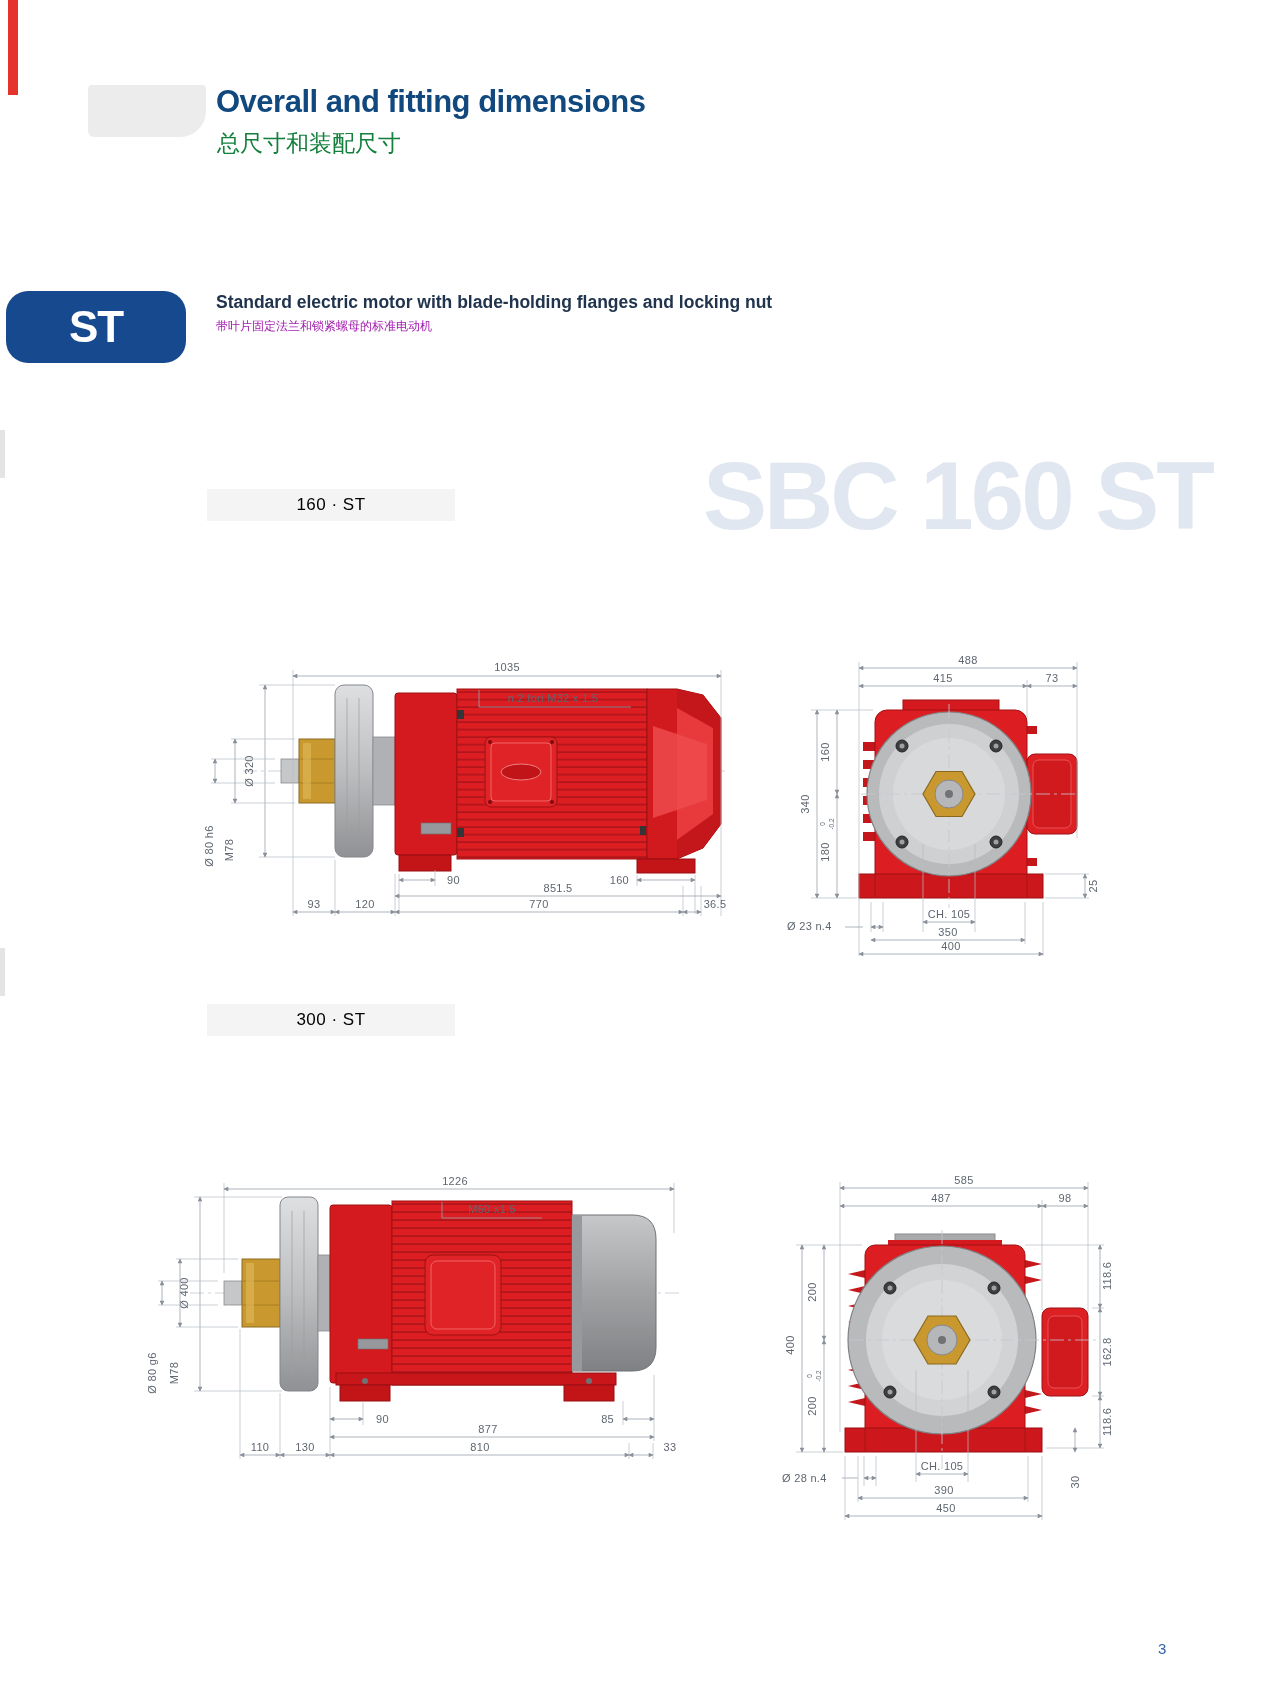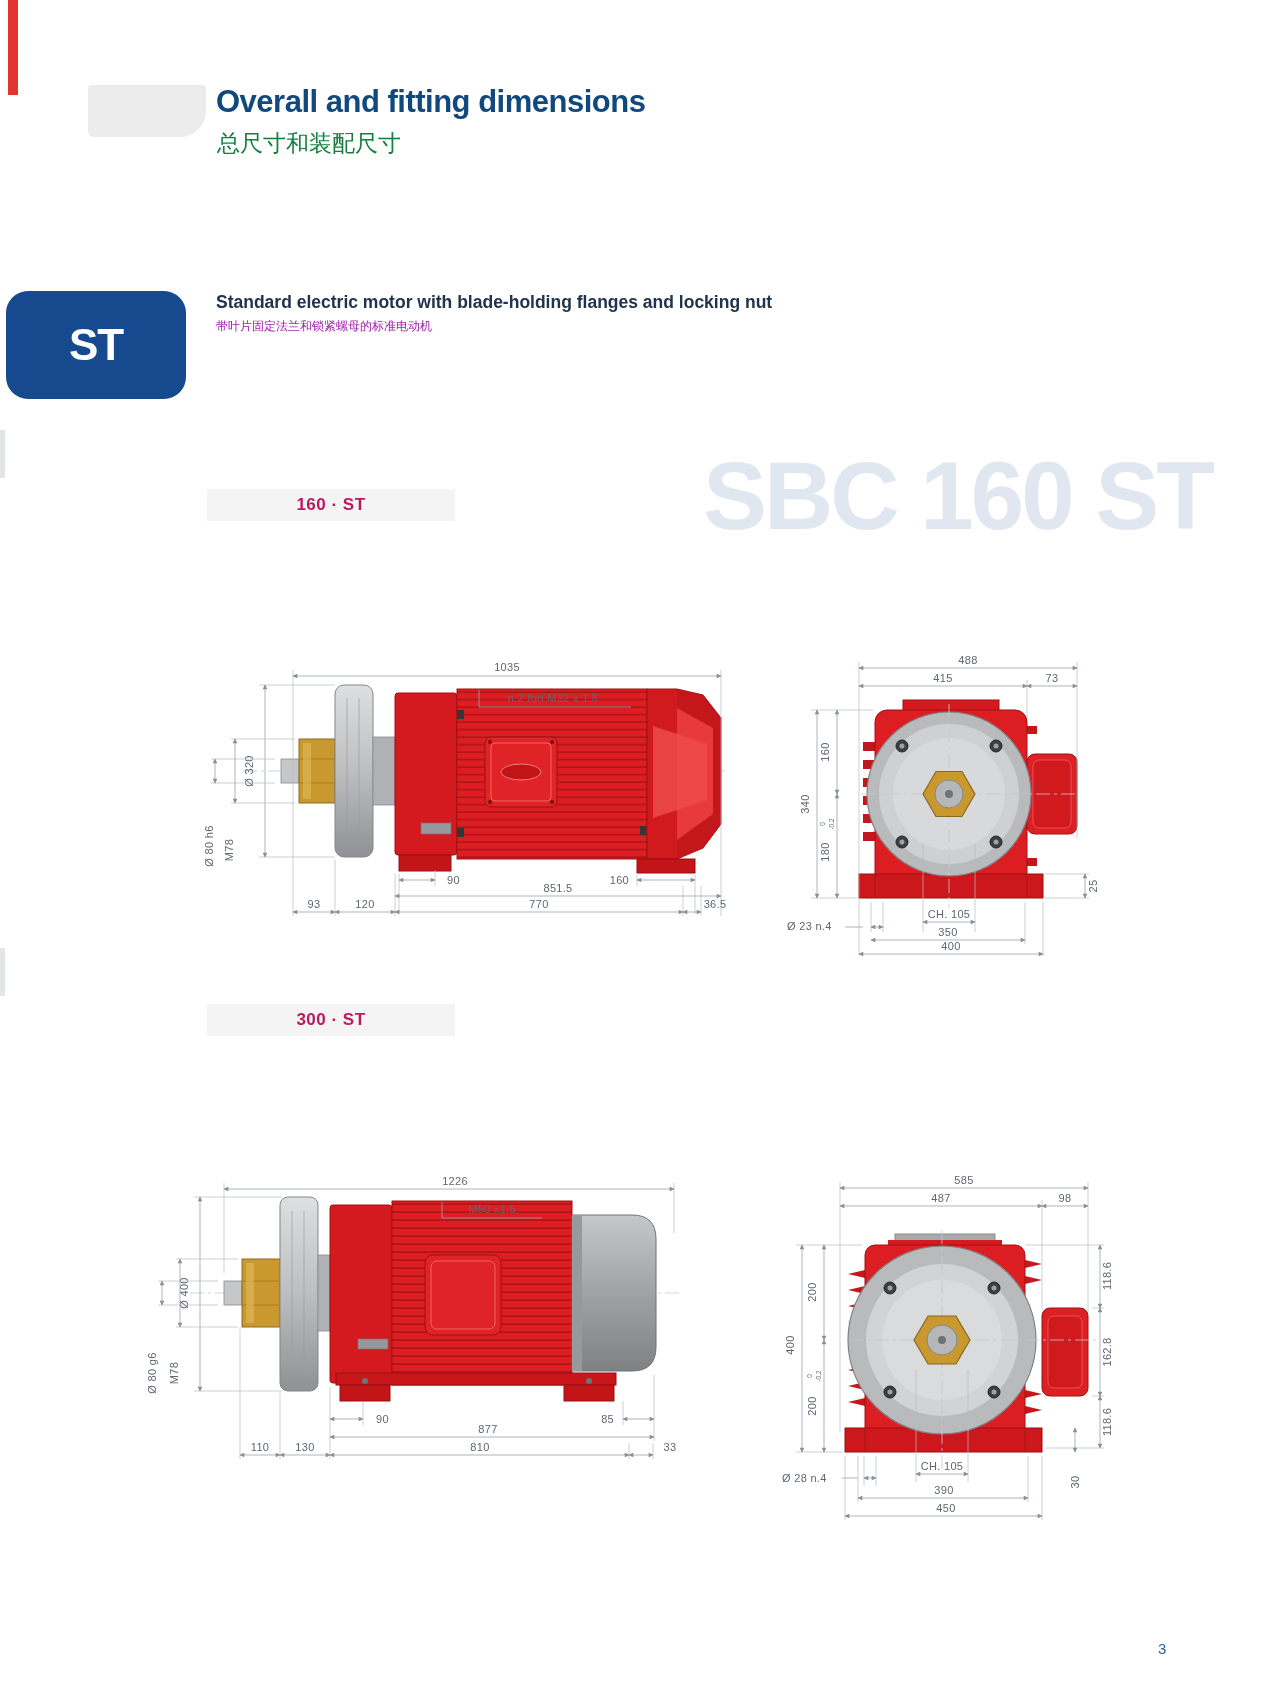--- a/index.html
+++ b/index.html
@@ -5,29 +5,29 @@
   html,body{margin:0;padding:0;background:#ffffff;}
   .page{position:relative;width:1280px;height:1684px;background:#ffffff;overflow:hidden;
         font-family:"Liberation Sans",sans-serif;text-align:right;}
   .corner-bar{position:absolute;left:8px;top:0;width:10px;height:95px;background:#e5332d;}
   .edge-mark{position:absolute;left:0;width:5px;background:#e3e4e6;}
   .tab-shape{position:absolute;left:88px;top:85px;width:118px;height:52px;background:#ececec;
              border-radius:4px 4px 26px 6px;}
   .page-title{position:absolute;left:216px;top:84px;font-size:31px;font-weight:bold;color:#11497f;
               letter-spacing:-0.5px;white-space:nowrap;}
   .page-title-zh{position:absolute;left:217px;top:128px;font-size:23px;color:#15803d;white-space:nowrap;}
-  .st-badge{position:absolute;left:6px;top:291px;width:180px;height:108px;background:#17498f;
+  .st-badge{position:absolute;left:6px;top:291px;width:180px;height:72px;background:#17498f;
             border-radius:22px;display:flex;align-items:center;justify-content:center;}
   .st-badge span{color:#ffffff;font-size:44px;font-weight:bold;letter-spacing:-1px;}
   .badge-desc-en{position:absolute;left:216px;top:292px;font-size:17.5px;font-weight:bold;color:#20344d;
                  white-space:nowrap;}
   .badge-desc-zh{position:absolute;left:216px;top:318px;font-size:12px;color:#a21caf;white-space:nowrap;}
   .section-bar{position:absolute;left:207px;width:248px;height:32px;background:#f4f4f5;
                display:flex;align-items:center;justify-content:center;}
-  .section-bar span{color:#be185d;font-size:17px;font-weight:bold;letter-spacing:0.5px;}
+  .section-bar span{color:#000000;font-size:17px;font-weight:normal;letter-spacing:0.5px;}
   .bar-160{top:489px;}
   .bar-200{top:1004px;}
   .watermark{position:absolute;font-size:96px;font-weight:bold;color:#e1e7f0;letter-spacing:-3px;
              white-space:nowrap;line-height:1;}
   .wm-160{left:663px;top:448px;margin-left:40px;}
   .wm-200{left:642px;top:988px;}
   .page-num{position:absolute;left:1158px;top:1640px;font-size:15px;color:#2f62a7;}
   .drawing{position:absolute;}
   
   .dl{stroke:#9aa1a9;stroke-width:0.8;fill:none;}

